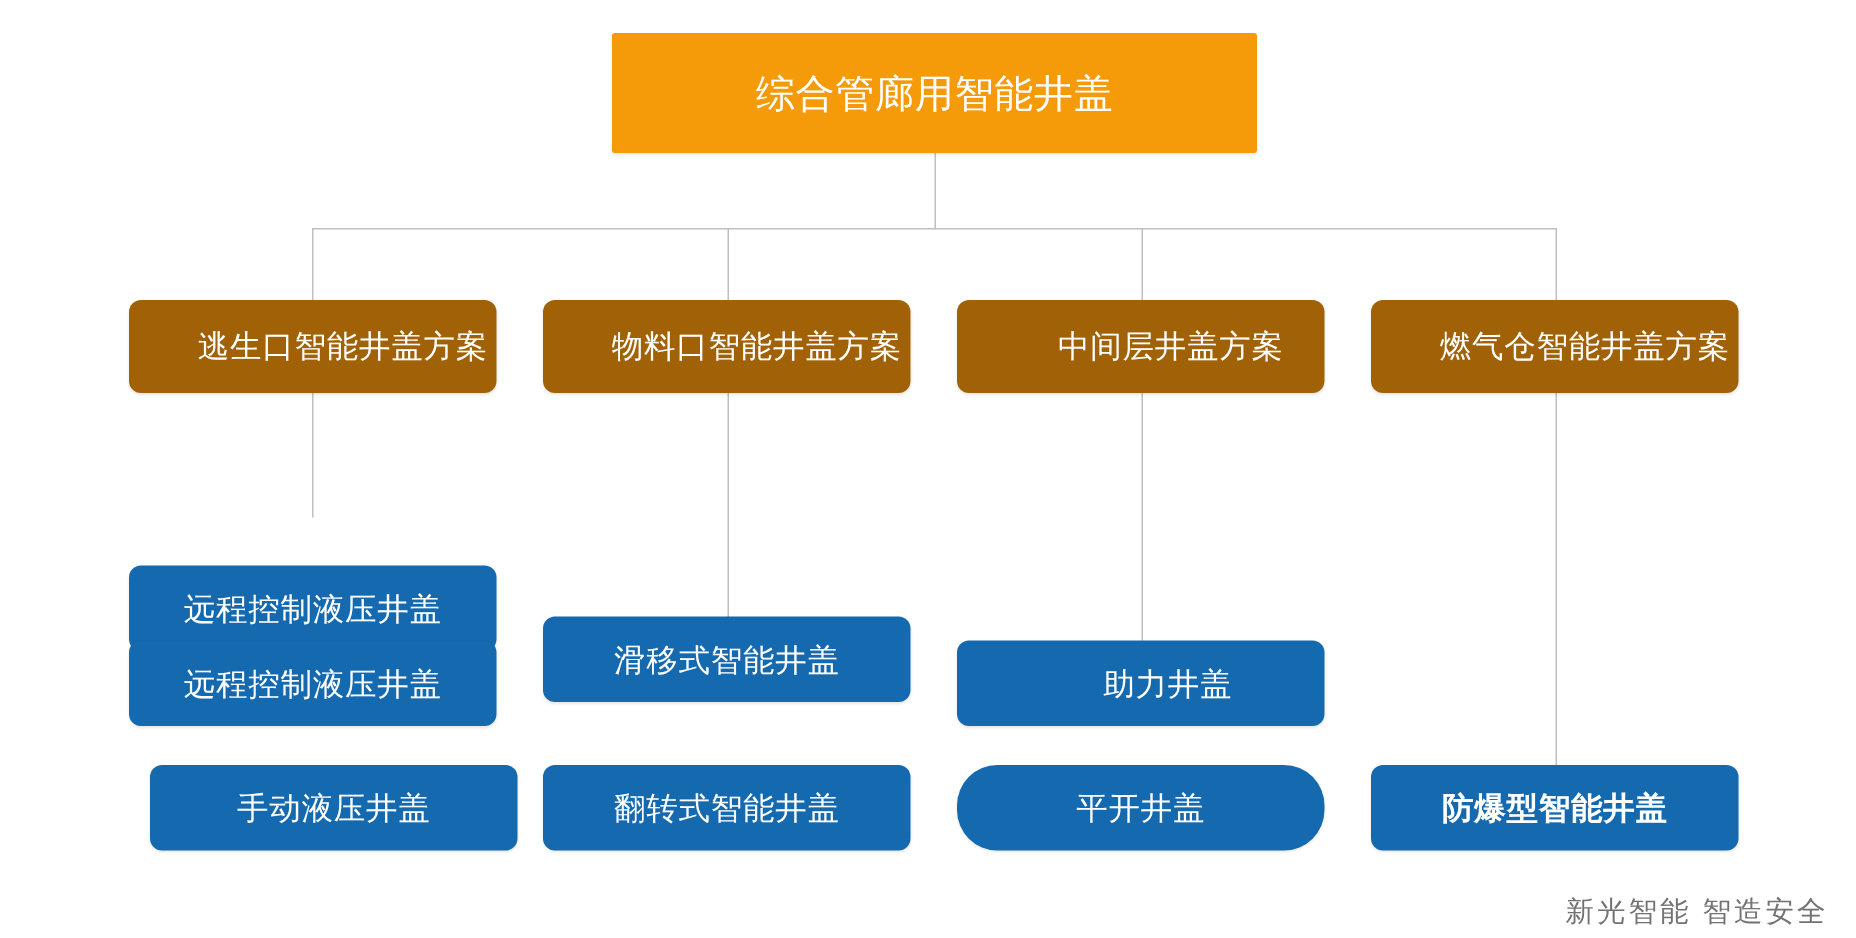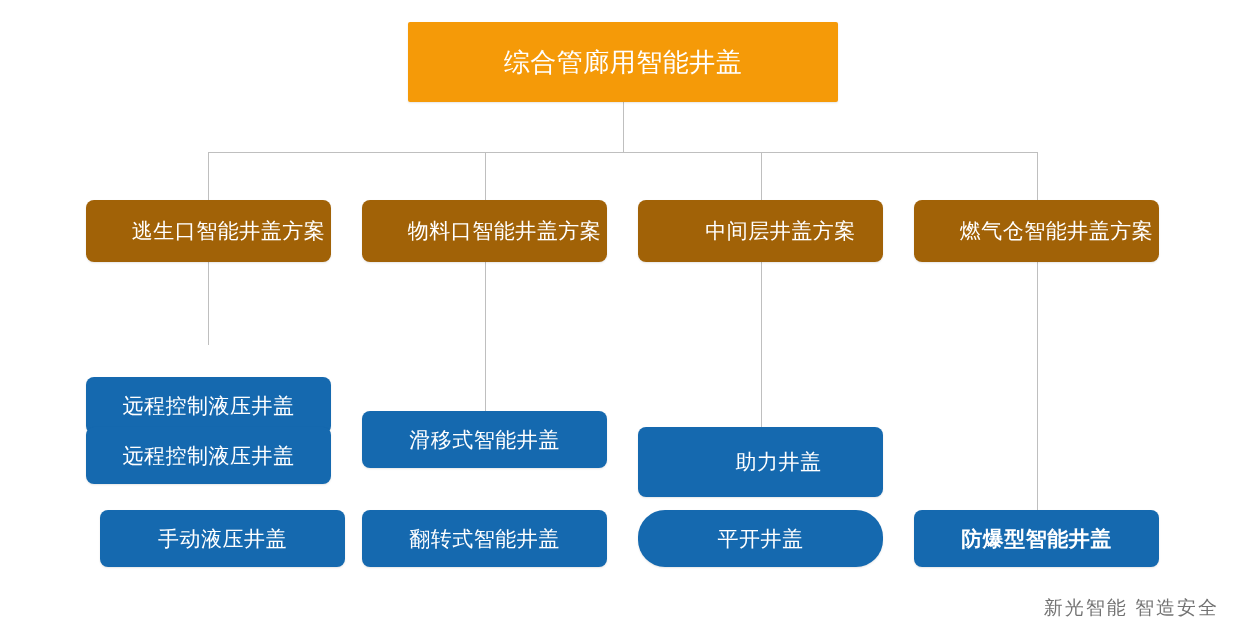--- a/index.html
+++ b/index.html
@@ -98,20 +98,20 @@
   <div class="node node-cat" style="left:638px; top:200px; width:245px; height:62px;text-align:right;">中间层井盖方案</div>
   <div class="node node-cat" style="left:914px; top:200px; width:245px; height:62px;">燃气仓智能井盖方案</div>
 
   <div class="node node-leaf" style="left:86px; top:345px; width:245px; height:57px;margin-top:32px;">远程控制液压井盖</div>
   <div class="node node-leaf" style="left:86px; top:427px; width:245px; height:57px;">远程控制液压井盖</div>
   <div class="node node-leaf" style="left:100px; top:510px; width:245px; height:57px;">手动液压井盖</div>
 
   <div class="node node-leaf" style="left:362px; top:411px; width:245px; height:57px;">滑移式智能井盖</div>
   <div class="node node-leaf" style="left:362px; top:510px; width:245px; height:57px;">翻转式智能井盖</div>
 
-  <div class="node node-leaf" style="left:638px; top:427px; width:245px; height:70px;padding-left:36px;">助力井盖</div>
+  <div class="node node-leaf" style="left:638px; top:427px; width:245px; height:57px;padding-left:36px;">助力井盖</div>
   <div class="node node-leaf" style="left:638px; top:510px; width:245px; height:57px;border-radius:27px;">平开井盖</div>
 
   <div class="node node-leaf" style="left:914px; top:510px; width:245px; height:57px;font-weight:bold;">防爆型智能井盖</div>
 
   <div class="watermark">新光智能 智造安全</div>
 
 </div>
 
 </body></html>

